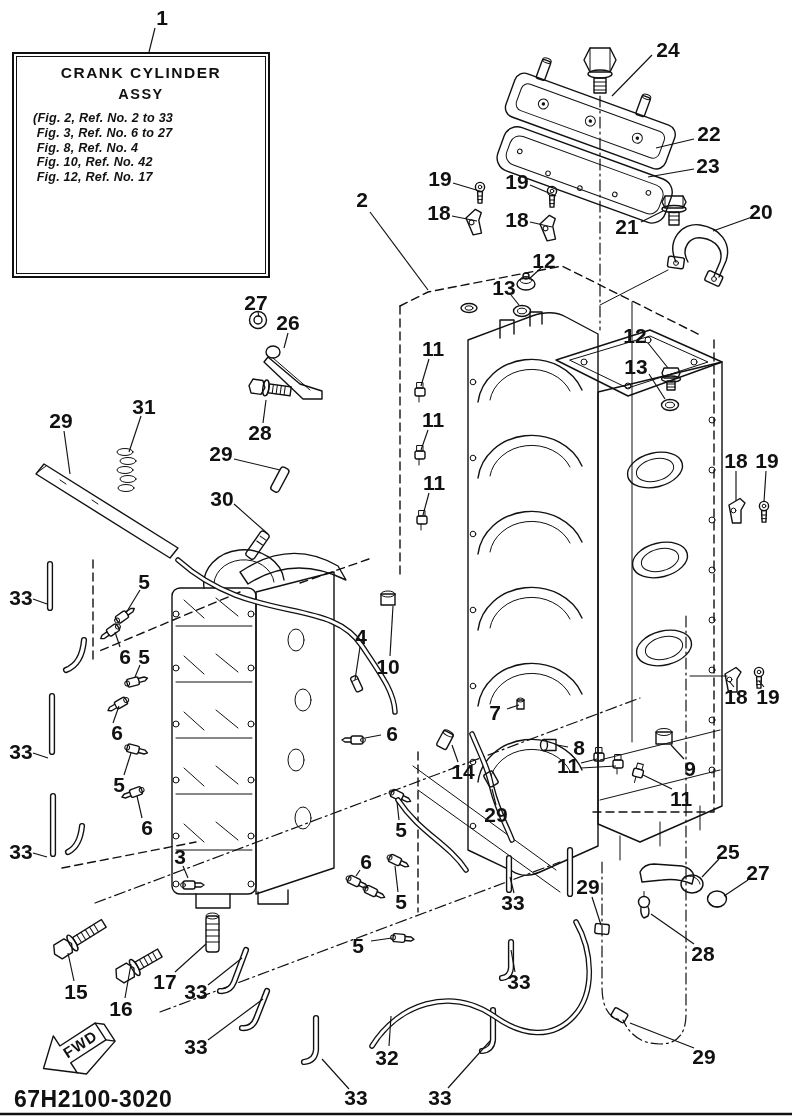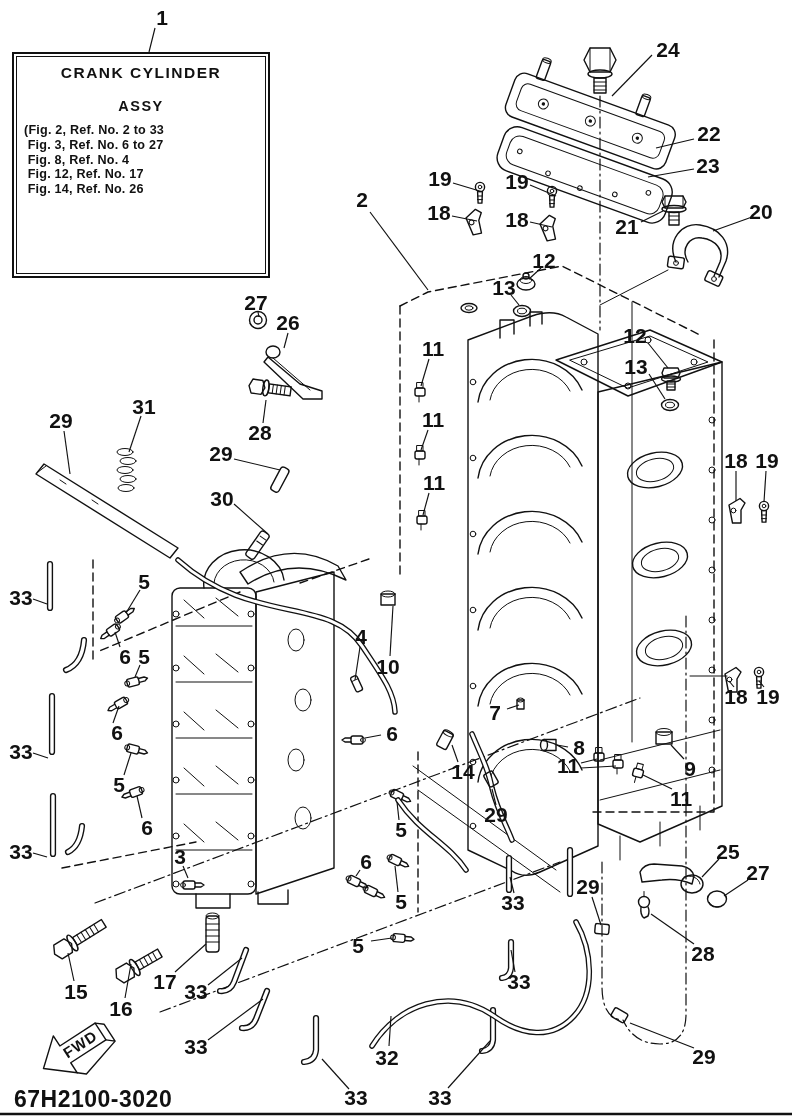--- a/index.html
+++ b/index.html
@@ -4,22 +4,22 @@
 <style>
   html,body{margin:0;padding:0;background:#e8e8e8;}
   #page{position:relative;width:792px;height:1117px;background:#fff;overflow:hidden;
         font-family:"Liberation Sans",sans-serif;color:#111;}
   
   #infobox{position:absolute;left:12px;top:52px;width:258px;height:226px;
            border:2.2px solid #111;background:#fff;box-sizing:border-box;}
   #infobox .inner{position:absolute;left:2px;top:2px;right:2px;bottom:2px;
                   border:1.5px solid #111;box-sizing:border-box;padding-top:7px;}
   .boxtitle{text-align:center;font-size:15.5px;font-weight:bold;letter-spacing:1.5px;}
-  .boxtitle2{text-align:center;font-size:14.5px;font-weight:bold;letter-spacing:1.5px;margin-top:16px;}
-  #figrefs{margin:9px 0 0 7px;}
+  .boxtitle2{text-align:center;font-size:14.5px;font-weight:bold;letter-spacing:1.5px;margin-top:4px;}
+  #figrefs{margin:9px 0 0 16px;font-style:italic;}
   #figrefs div{font-size:12.6px;font-weight:bold;line-height:14.8px;white-space:pre;letter-spacing:.2px;}
   
   #partcode{position:absolute;left:14px;top:1086px;font-size:23px;font-weight:600;letter-spacing:.5px;}
   
   #art{position:absolute;left:0;top:0;}
   .ln{fill:none;stroke:#111;stroke-width:1.4;stroke-linejoin:round;stroke-linecap:round;}
   .thin{stroke-width:1;}
   .dash{stroke-dasharray:8 5;}
   .dadot{stroke-dasharray:11 4 2 4;stroke-width:1.2;}
   .to{fill:none;stroke:#111;stroke-width:6.2;stroke-linecap:round;stroke-linejoin:round;}
@@ -38,22 +38,22 @@
 <div id="page">
 
   <div id="infobox">
     <div class="inner">
       <div class="boxtitle">CRANK CYLINDER</div>
       <div class="boxtitle2">ASSY</div>
       <div id="figrefs">
           <div>(Fig. 2, Ref. No. 2 to 33</div>
           <div> Fig. 3, Ref. No. 6 to 27</div>
           <div> Fig. 8, Ref. No. 4</div>
+          <div> Fig. 10, Ref. No. 42</div>
           <div> Fig. 12, Ref. No. 17</div>
-          <div> Fig. 14, Ref. No. 26</div>
         </div>
     </div>
   </div>
 
   <div id="partcode">67H2100-3020</div>
 
   <svg id="art" width="792" height="1117" viewBox="0 0 792 1117">
 
     <defs>
       <g id="fit">

